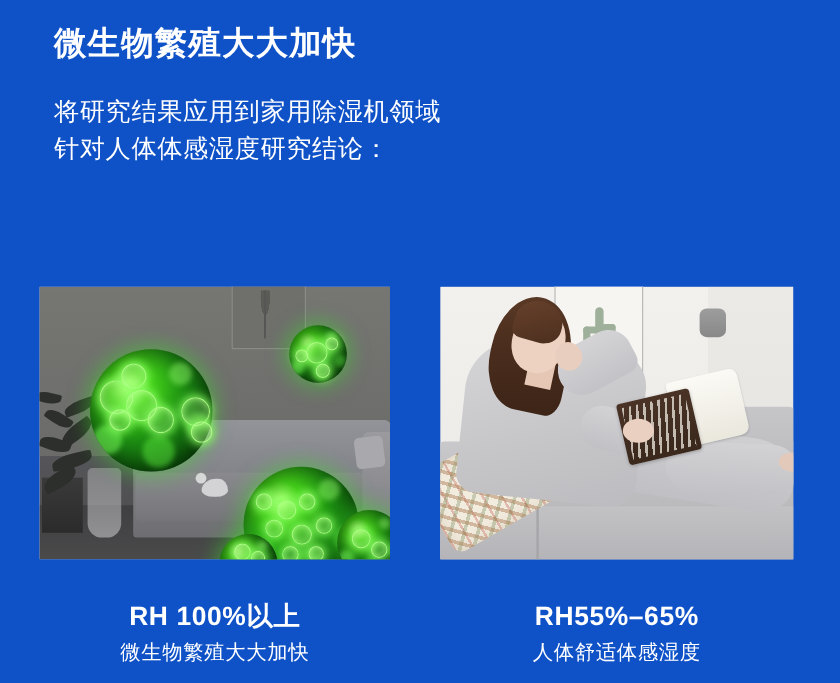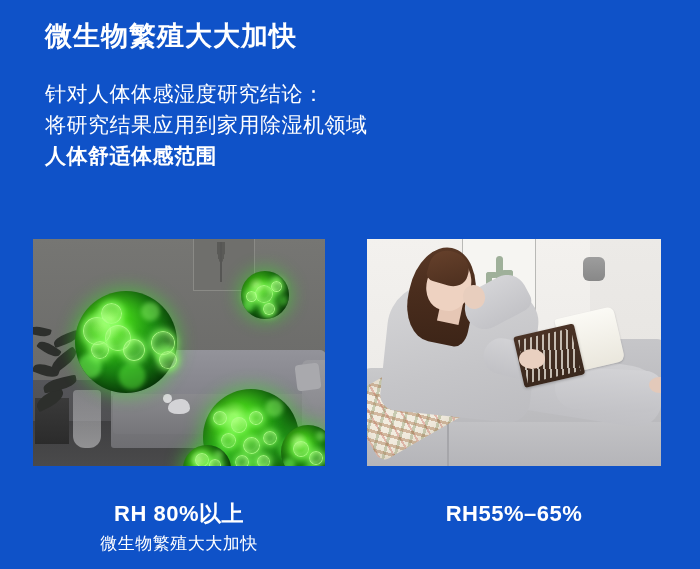--- a/index.html
+++ b/index.html
@@ -170,23 +170,22 @@
   .cap .sub{display:block;font-size:17px;font-weight:normal;letter-spacing:.5px;line-height:26px;margin-top:3px;}
 </style>
 </head>
 <body>
 
 <div class="page">
 
   <div class="headline">微生物繁殖大大加快</div>
 
   <div class="copy">
+    <span class="ln">将研究结果应用到家用除湿机领域</span>
     <span class="ln">针对人体体感湿度研究结论：</span>
-    <span class="ln">将研究结果应用到家用除湿机领域</span>
-    <span class="ln bold">人体舒适体感范围</span>
   </div>
 
   <div class="photo" id="photo-left">
     <div class="room-dark">
       <div class="ld-wall"></div>
       <div class="ld-frame"></div>
       <div class="ld-floor"></div>
 
       <div class="ld-sofa">
         <div class="ld-sofa-back"></div>
@@ -285,20 +284,21 @@
       <div class="w-hair"></div>
       <div class="w-neck"></div>
       <div class="w-head"></div>
       <div class="w-hair-front"></div>
       <div class="w-arm-up"></div>
       <div class="w-hand-face"></div>
     </div>
   </div>
 
   <div class="cap" id="cap-left">
-    <span class="big">RH 80%以上</span>
+    <span class="big">RH 100%以上</span>
     <span class="sub">微生物繁殖大大加快</span>
   </div>
   <div class="cap" id="cap-right">
     <span class="big">RH55%–65%</span>
+    <span class="sub">人体舒适体感湿度</span>
   </div>
 
 </div>
 
 </body></html>

